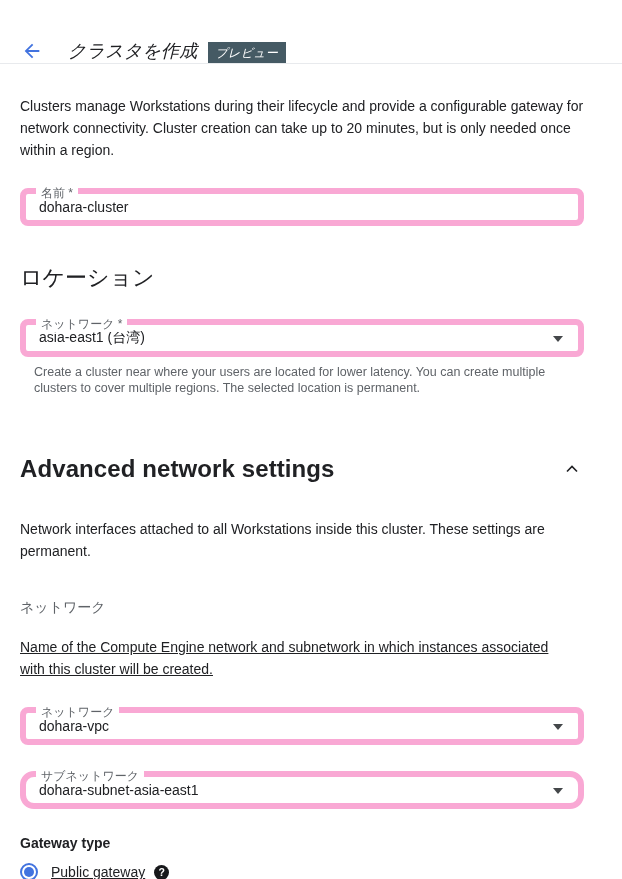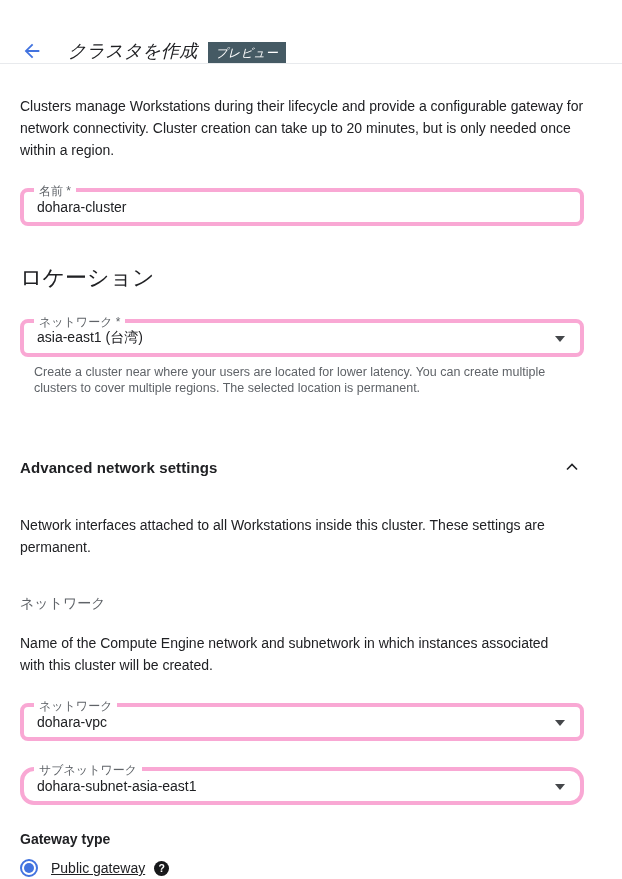--- a/index.html
+++ b/index.html
@@ -35,21 +35,21 @@
     padding: 5px 8px 4px; border-radius: 0;
     letter-spacing: .3px;
   }
   .content { padding: 0 38px 0 20px; }
   .intro {
     margin-top: 31px;
     font-size: 14px; line-height: 22px; color: #202124;
   }
   .field {
     position: relative;
-    border: 4px solid #f9a8d4;
+    border: 6px solid #f9a8d4;
     border-radius: 8px;
     height: 38px;
     margin-top: 27px;
     background: #fff;
     display: flex; align-items: center;
   }
   .field .float-label {
     position: absolute;
     top: -9px; left: 10px;
     background: #fff;
@@ -80,25 +80,25 @@
   }
   .section-title-jp {
     margin-top: 37px;
     font-size: 22px; font-weight: 400; color: #202124;
   }
   .adv-header {
     margin-top: 59px;
     display: flex; align-items: center; justify-content: space-between;
     cursor: pointer;
   }
-  .adv-title { font-size: 15px; font-weight: 700; color: #202124; letter-spacing: .1px; }
+  .adv-title { font-size: 24px; font-weight: 700; color: #202124; letter-spacing: .1px; }
   .chevron { width: 24px; height: 24px; display: flex; align-items: center; justify-content: center; }
   .adv-desc { margin-top: 35px; font-size: 14px; line-height: 22px; color: #202124; max-width: 545px; }
   .subsection-label { margin-top: 37px; font-size: 14px; color: #5f6368; }
-  .subsection-desc { margin-top: 19px; font-size: 14px; line-height: 22px; color: #202124; max-width: 545px; }
+  .subsection-desc { margin-top: 19px; font-size: 14px; line-height: 22px; color: #202124; max-width: 545px; text-decoration: underline; }
   .field + .field { margin-top: 26px; border-radius: 14px; }
   .gateway-title { margin-top: 26px; font-size: 14px; font-weight: 700; color: #202124; }
   .radio-row {
     display: flex; align-items: center;
     margin-top: 10px; height: 22px;
     cursor: pointer;
     text-decoration: underline;
   }
   .radio-outer {
     width: 18px; height: 18px; border-radius: 50%;

